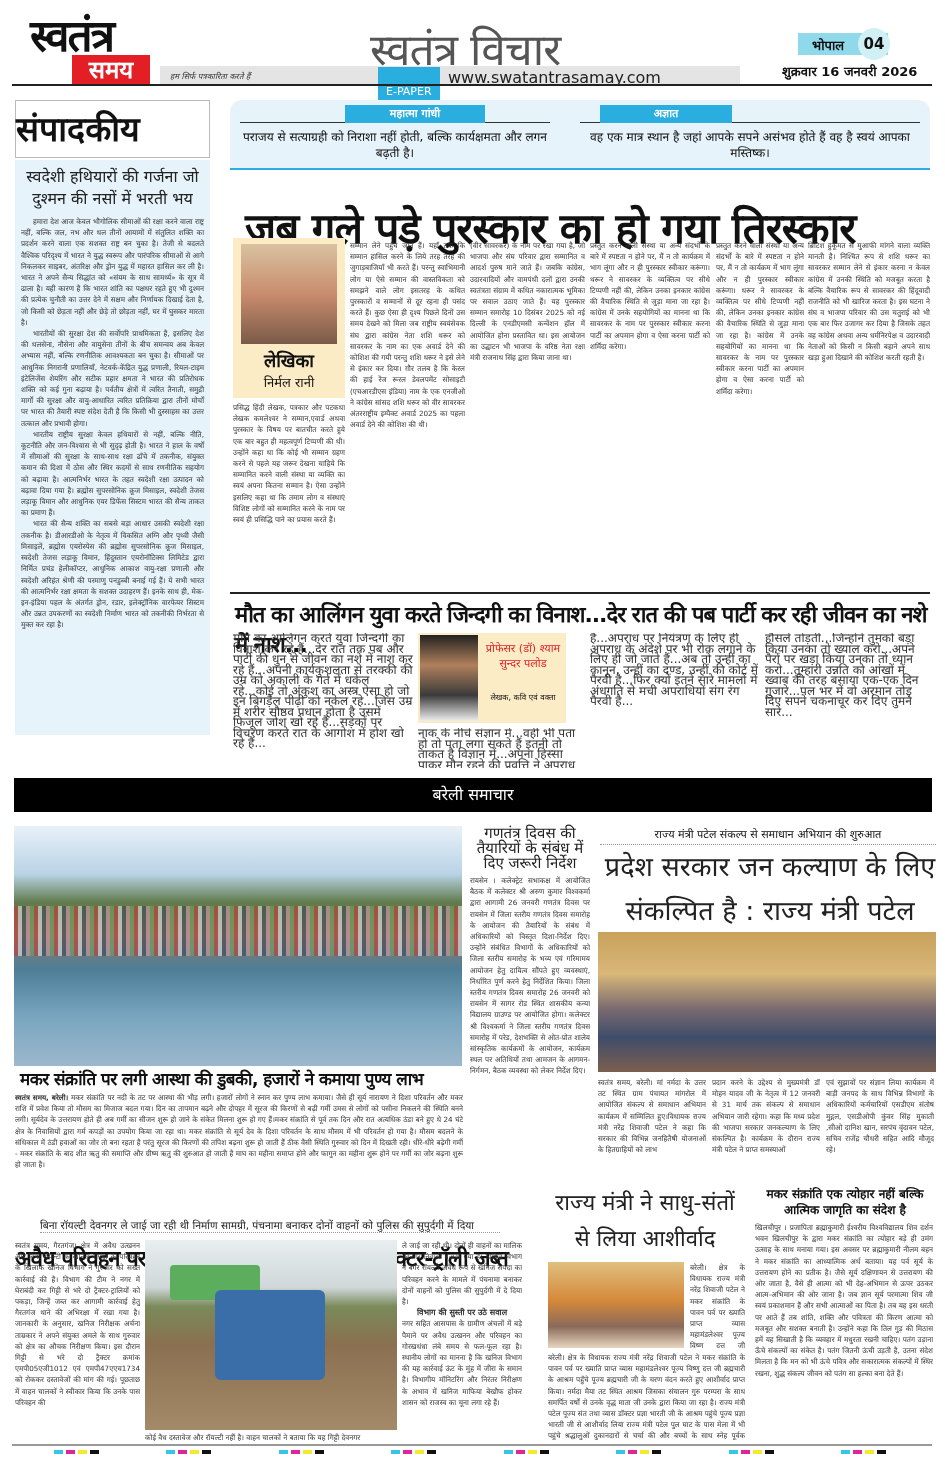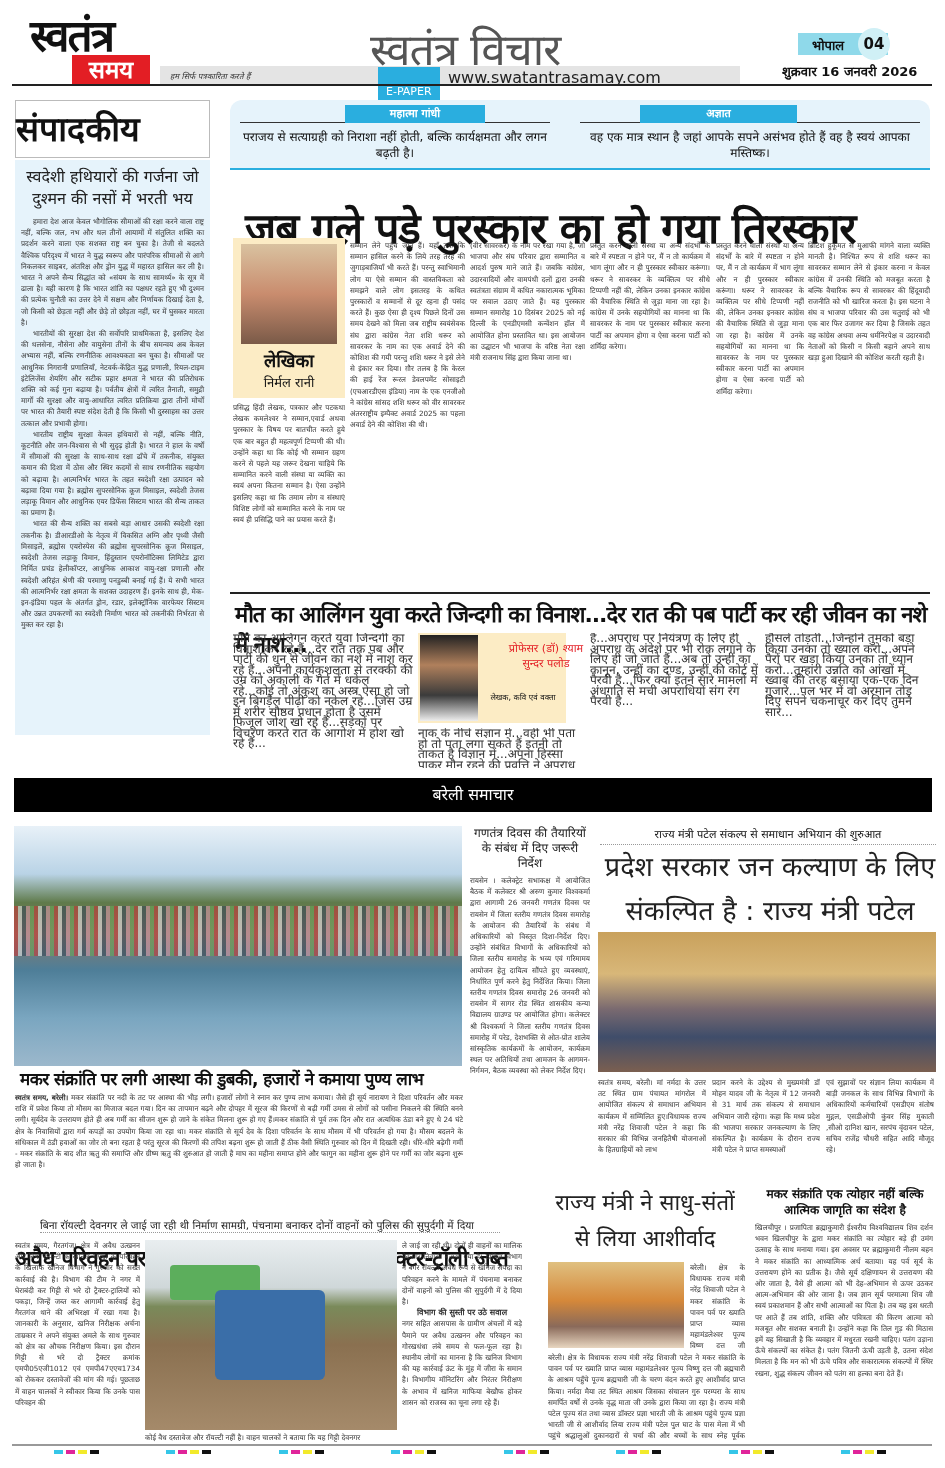--- a/index.html
+++ b/index.html
@@ -38,29 +38,29 @@
   .photo-face { position: absolute; left: 8px; top: 6px; width: 96px; height: 100px; background: linear-gradient(180deg,#d9c2a0 0%,#c98c6e 50%,#7a5a48 100%); }
   .author-role { position: absolute; left: 0; top: 110px; width: 112px; text-align: center; font: bold 18px "DejaVu Sans", sans-serif; }
   .author-name { position: absolute; left: 0; top: 135px; width: 112px; text-align: center; font-size: 13px; }
   .col { font-size: 7.2px; line-height: 11.2px; text-align: justify; color: #333; }
 
   
   .rule-thick { left: 230px; top: 592px; width: 700px; height: 2px; background: #222; }
   .article2-head { left: 235px; top: 598px; font: bold 22px "DejaVu Sans", sans-serif; letter-spacing: -1px; color: #111; }
   .prof-box { left: 418px; top: 633px; width: 148px; height: 90px; background: #fcecc5; }
   .prof-photo { position: absolute; left: 2px; top: 2px; width: 58px; height: 86px; background: linear-gradient(180deg,#222 0%,#b0805c 35%,#3b3b3b 70%,#eee 100%); }
-  .prof-name { position: absolute; left: 62px; top: 8px; width: 86px; text-align: center; color: #e31e24; font-size: 11px; line-height: 15px; margin-left: 23px; }
+  .prof-name { position: absolute; left: 62px; top: 8px; width: 86px; text-align: center; color: #e31e24; font-size: 11px; line-height: 15px; }
   .prof-role { position: absolute; left: 62px; top: 58px; width: 86px; text-align: center; font-size: 8px; }
   .italic-col { font-size: 12px; line-height: 10.5px; color: #333; }
 
   
   .section-bar { left: 14px; top: 778px; width: 918px; height: 34px; background: #000; color: #fff; font-size: 16px; text-align: center; line-height: 34px; }
   .river-photo { left: 14px; top: 826px; width: 448px; height: 240px; background: linear-gradient(180deg,#e8f1f8 0%,#b9d3e6 20%,#5f7a4a 32%,#8a7a6a 45%,#4e7e98 60%,#7aa6c0 80%,#9cb8cc 100%); }
   .crowd { position:absolute; left: 0; top: 80px; width: 448px; height: 50px; background: repeating-linear-gradient(90deg,#c33 0 4px,#eee 4px 8px,#345 8px 12px,#d9a 12px 16px,#6a5 16px 20px); opacity: 0.55; }
-  .sub-head { font-size: 12px; text-align: center; line-height: 15px; color: #222; }
+  .sub-head { font-size: 15px; text-align: center; line-height: 15px; color: #222; }
   .pradesh-head { left: 600px; top: 845px; width: 340px; font-size: 27px; line-height: 44px; color: #222; text-align: center; }
   .meeting-photo { left: 598px; top: 932px; width: 338px; height: 140px; background: linear-gradient(180deg,#c9a15c 0%,#d8b779 30%,#7a6a70 55%,#3f4d6a 75%,#7b5f50 100%); }
   .makar-head { left: 20px; top: 1067px; font: bold 17px "DejaVu Sans", sans-serif; letter-spacing: -0.5px; }
 
   .avaidh-head { left: 15px; top: 1242px; font: bold 22px "DejaVu Sans", sans-serif; letter-spacing: -1px; }
   .avaidh-sub { left: 40px; top: 1218px; font-size: 10.5px; color: #222; }
   .dotted { border-bottom: 1px dotted #999; }
   .tractor-photo { left: 145px; top: 1240px; width: 252px; height: 190px; background: linear-gradient(180deg,#e9eef0 0%,#cfd7d9 25%,#7a8a5a 35%,#8a7050 55%,#a58a6a 100%); }
   .tractor { position: absolute; left: 70px; top: 50px; width: 110px; height: 90px; background: #3a6ea8; border-radius: 6px; }
   .canopy { position: absolute; left: 25px; top: 25px; width: 90px; height: 35px; background: #5cae5c; border-radius: 4px; }
@@ -104,21 +104,21 @@
   <div style="position:absolute;left:10px;top:5px;width:310px;">
     <div style="position:relative;height:18px;">
       <div class="q-line" style="position:absolute;top:17px;left:0;width:310px;"></div>
       <div class="q-tag" style="position:absolute;left:105px;width:140px;">महात्मा गांधी</div>
     </div>
     <div class="q-text" style="margin-top:6px;">पराजय से सत्याग्रही को निराशा नहीं होती, बल्कि कार्यक्षमता और लगन बढ़ती है।</div>
   </div>
   <div style="position:absolute;left:350px;top:5px;width:340px;">
     <div style="position:relative;height:18px;">
       <div class="q-line" style="position:absolute;top:17px;left:0;width:340px;"></div>
-      <div class="q-tag" style="position:absolute;left:20px;width:157px;margin-left:40px;">अज्ञात</div>
+      <div class="q-tag" style="position:absolute;left:20px;width:132px;">अज्ञात</div>
     </div>
     <div class="q-text" style="margin-top:6px;">वह एक मात्र स्थान है जहां आपके सपने असंभव होते हैं वह है स्वयं आपका मस्तिष्क।</div>
   </div>
 </div>
 
 <div class="abs big-headline">जब गले पड़े पुरस्कार का हो गया तिरस्कार</div>
 <div class="abs author-photo">
   <div class="photo-face"></div>
   <div class="author-role">लेखिका</div>
   <div class="author-name">निर्मल रानी</div>
@@ -150,21 +150,21 @@
 <div class="abs" style="left:470px;top:826px;width:120px;">
   <div class="sub-head">गणतंत्र दिवस की तैयारियों के संबंध में दिए जरूरी निर्देश</div>
   <div class="col" style="height:210px;overflow:hidden;margin-top:4px;">रायसेन । कलेक्ट्रेट सभाकक्ष में आयोजित बैठक में कलेक्टर श्री अरुण कुमार विश्वकर्मा द्वारा आगामी 26 जनवरी गणतंत्र दिवस पर रायसेन में जिला स्तरीय गणतंत्र दिवस समारोह के आयोजन की तैयारियों के संबंध में अधिकारियों को विस्तृत दिशा-निर्देश दिए। उन्होंने संबंधित विभागों के अधिकारियों को जिला स्तरीय समारोह के भव्य एवं गरिमामय आयोजन हेतु दायित्व सौंपते हुए व्यवस्थाएं, निर्धारित पूर्ण करने हेतु निर्देशित किया। जिला स्तरीय गणतंत्र दिवस समारोह 26 जनवरी को रायसेन में सागर रोड स्थित शासकीय कन्या विद्यालय ग्राउण्ड पर आयोजित होगा। कलेक्टर श्री विश्वकर्मा ने जिला स्तरीय गणतंत्र दिवस समारोह में परेड, देशभक्ति से ओत-प्रोत शालेय सांस्कृतिक कार्यक्रमों के आयोजन, कार्यक्रम स्थल पर अतिथियों तथा आमजन के आगमन-निर्गमन, बैठक व्यवस्था को लेकर निर्देश दिए।</div>
 </div>
 
 <div class="abs dotted" style="left:600px;top:826px;width:336px;font-size:11px;text-align:center;padding-bottom:3px;">राज्य मंत्री पटेल संकल्प से समाधान अभियान की शुरुआत</div>
 <div class="abs pradesh-head">प्रदेश सरकार जन कल्याण के लिए संकल्पित है : राज्य मंत्री पटेल</div>
 <div class="abs meeting-photo"></div>
 <div class="abs col" style="left:598px;top:1077px;width:108px;height:100px;overflow:hidden;">स्वतंत्र समय, बरेली। मां नर्मदा के उत्तर तट स्थित ग्राम पंचायत मांगरोल में आयोजित संकल्प से समाधान अभियान कार्यक्रम में सम्मिलित हुए।विधायक राज्य मंत्री नरेंद्र शिवाजी पटेल ने कहा कि सरकार की विभिन्न जनहितैषी योजनाओं के हितग्राहियों को लाभ</div>
 <div class="abs col" style="left:712px;top:1077px;width:108px;height:100px;overflow:hidden;">प्रदान करने के उद्देश्य से मुख्यमंत्री डॉ मोहन यादव जी के नेतृत्व में 12 जनवरी से 31 मार्च तक संकल्प से समाधान अभियान जारी रहेगा। कहा कि मध्य प्रदेश की भाजपा सरकार जनकल्याण के लिए संकल्पित है। कार्यक्रम के दौरान राज्य मंत्री पटेल ने प्राप्त समस्याओं</div>
-<div class="abs col" style="left:826px;top:1077px;width:108px;height:100px;overflow:hidden;">एवं सुझावों पर संज्ञान लिया कार्यक्रम में बाड़ी जनकल के साथ विभिन्न विभागों के अधिकारियों कर्मचारियों एसडीएम संतोष मुद्गल, एसडीओपी कुंवर सिंह मुकाती ,सीओ दानिश खान, सरपंच वृंदावन पटेल, सचिव राजेंद्र चौधरी सहित आदि मौजूद रहे।</div>
+<div class="abs col" style="left:826px;top:1077px;width:108px;height:100px;overflow:hidden;">एवं सुझावों पर संज्ञान लिया कार्यक्रम में बाड़ी जनपद के साथ विभिन्न विभागों के अधिकारियों कर्मचारियों एसडीएम संतोष मुद्गल, एसडीओपी कुंवर सिंह मुकाती ,सीओ दानिश खान, सरपंच वृंदावन पटेल, सचिव राजेंद्र चौधरी सहित आदि मौजूद रहे।</div>
 
 <div class="abs makar-head">मकर संक्रांति पर लगी आस्था की डुबकी, हजारों ने कमाया पुण्य लाभ</div>
 <div class="abs col" style="left:15px;top:1092px;width:448px;height:86px;overflow:hidden;"><b>स्वतंत्र समय, बरेली।</b> <span>मकर संक्रांति पर नदी के तट पर आस्था की भीड़ लगी। हजारों लोगों ने स्नान कर पुण्य लाभ कमाया। जैसे ही सूर्य नारायण ने दिशा परिवर्तन और मकर राशि में प्रवेश किया तो मौसम का मिजाज बदल गया। दिन का तापमान बढ़ने और दोपहर में सूरज की किरणों से बढ़ी गर्मी उमस से लोगों को पसीना निकलने की स्थिति बनने लगी। सूर्यदेव के उत्तरायण होते ही अब गर्मी का सीजन शुरू हो जाने के संकेत मिलना शुरू हो गए हैं।मकर संक्रांति से पूर्व तक दिन और रात अत्यधिक ठंडा बने हुए थे 24 घंटे क्षेत्र के निवासियों द्वारा गर्म कपड़ों का उपयोग किया जा रहा था। मकर संक्रांति से सूर्य देव के दिशा परिवर्तन के साथ मौसम में भी परिवर्तन हो गया है। मौसम बदलने के संधिकाल में ठंडी हवाओं का जोर तो बना रहता है परंतु सूरज की किरणों की तपिश बढ़ना शुरू हो जाती हैं ठीक वैसी स्थिति गुरुवार को दिन में दिखती रही। धीरे-धीरे बढ़ेगी गर्मी - मकर संक्रांति के बाद शीत ऋतु की समाप्ति और ग्रीष्म ऋतु की शुरुआत हो जाती है माघ का महीना समाप्त होने और फागुन का महीना शुरू होने पर गर्मी का जोर बढ़ना शुरू हो जाता है।</span></div>
 
 <div class="abs avaidh-head">अवैध परिवहन पर खनिज विभाग की कार्रवाई, दो ट्रैक्टर-ट्रॉली जब्त</div>
 <div class="abs avaidh-sub dotted" style="width:460px;">बिना रॉयल्टी देवनगर ले जाई जा रही थी निर्माण सामग्री, पंचनामा बनाकर दोनों वाहनों को पुलिस की सुपुर्दगी में दिया</div>
 <div class="abs col" style="left:15px;top:1240px;width:125px;height:196px;overflow:hidden;">स्वतंत्र समय, गैरतगंज। क्षेत्र में अवैध उत्खनन और बिना रॉयल्टी के खनिज संपदा के परिवहन के खिलाफ खनिज विभाग ने गुरुवार को सख्त कार्रवाई की है। विभाग की टीम ने नगर में घेराबंदी कर गिट्टी से भरे दो ट्रैक्टर-ट्रालियों को पकड़ा, जिन्हें जब्त कर आगामी कार्रवाई हेतु गैरतगंज थाने की अभिरक्षा में रखा गया है। जानकारी के अनुसार, खनिज निरीक्षक अर्चना ताम्रकार ने अपने संयुक्त अमले के साथ गुरुवार को क्षेत्र का औचक निरीक्षण किया। इस दौरान गिट्टी से भरे दो ट्रैक्टर क्रमांक एमपी05एजी1012 एवं एमपी47एएच1734 को रोककर दस्तावेजों की मांग की गई। पूछताछ में वाहन चालकों ने स्वीकार किया कि उनके पास परिवहन की</div>
 <div class="abs tractor-photo">
   <div class="canopy"></div>
   <div class="tractor"></div>

